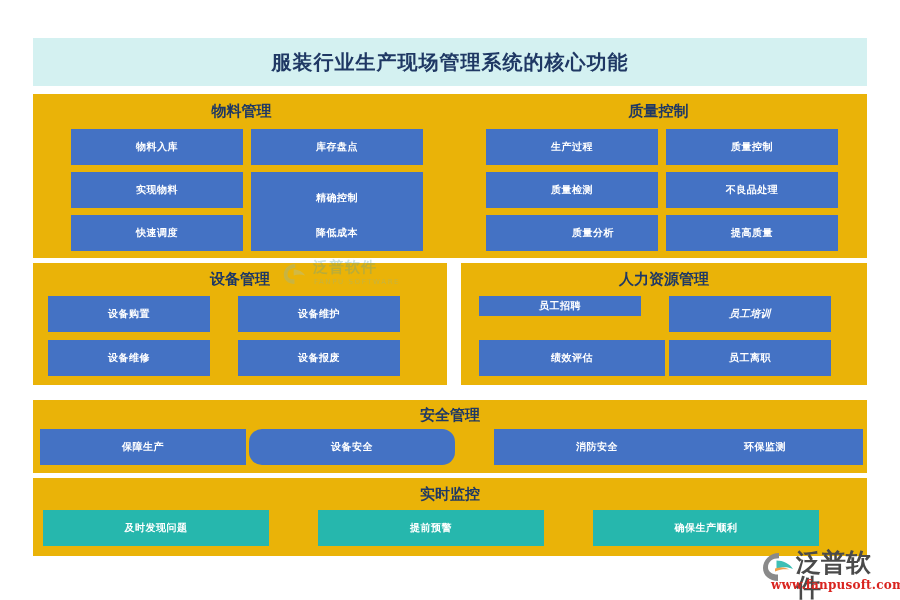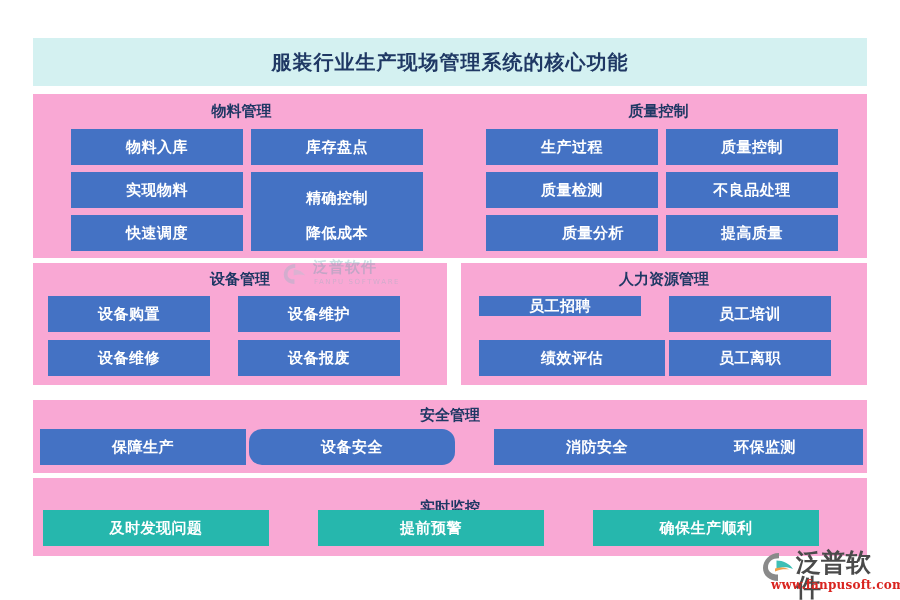--- a/index.html
+++ b/index.html
@@ -38,41 +38,41 @@
     font-size: 20px;
     font-weight: bold;
     color: #1F3864;
     letter-spacing: 1px;
     line-height: 1;
   }
 
   
   .panel {
     position: absolute;
-    background: #f9a8d4;
+    background: #eab308;
   }
   .section-head {
     position: absolute;
     width: 100%;
     text-align: center;
     font-size: 15px;
     font-weight: bold;
     color: #1F3864;
     line-height: 1;
   }
 
   
   .btn {
     position: absolute;
     display: flex;
     align-items: center;
     justify-content: center;
     color: #ffffff;
     font-weight: bold;
-    font-size: 15px;
+    font-size: 10px;
     letter-spacing: 0.5px;
     line-height: 1;
     box-sizing: border-box;
   }
   .btn.blue { background: #4472C4; }
   .btn.teal { background: #26B7AD; }
 
   
   .watermark {
     position: absolute;
@@ -175,21 +175,21 @@
     <div class="btn blue" style="left:15px; top:33px; width:162px; height:36px;">设备购置</div>
     <div class="btn blue" style="left:205px; top:33px; width:162px; height:36px;">设备维护</div>
     <div class="btn blue" style="left:15px; top:77px; width:162px; height:36px;">设备维修</div>
     <div class="btn blue" style="left:205px; top:77px; width:162px; height:36px;">设备报废</div>
   </div>
 
   <div class="panel" style="left:461px; top:263px; width:406px; height:122px;">
     <div class="section-head" style="left:0; top:9px; width:406px;">人力资源管理</div>
 
     <div class="btn blue" style="left:18px; top:33px; width:162px; height:20px;">员工招聘</div>
-    <div class="btn blue" style="left:208px; top:33px; width:162px; height:36px;">员工培训</div>
+    <div class="btn blue" style="left:208px; top:33px; width:162px; height:36px;font-style:italic;">员工培训</div>
     <div class="btn blue" style="left:18px; top:77px; width:186px; height:36px;">绩效评估</div>
     <div class="btn blue" style="left:208px; top:77px; width:162px; height:36px;">员工离职</div>
   </div>
 
   <div class="watermark">
     <svg class="wm-mark" viewBox="0 0 34 30" xmlns="http://www.w3.org/2000/svg">
       <path d="M16 2 C7 2 1 9 1 16 C1 23 7 28 15 28 L15 22 C9 22 6 20 6 15.5 C6 10 10 7 16 7 Z" fill="#7FB9C2"></path>
       <path d="M14 9 C20 9 26 12 29 17 C24 15 19 15 14 17 Z" fill="#9CC9CF"></path>
     </svg>
     <div class="wm-cn">泛普软件</div>
@@ -199,21 +199,21 @@
   <div class="panel" style="left:33px; top:400px; width:834px; height:73px;">
     <div class="section-head" style="left:0; top:8px; width:834px;">安全管理</div>
 
     <div class="btn blue" style="left:7px; top:29px; width:206px; height:36px;">保障生产</div>
     <div class="btn blue" style="left:216px; top:29px; width:206px; height:36px;border-radius:13px;">设备安全</div>
     <div class="btn blue" style="left:425px; top:29px; width:206px; height:36px;margin-left:36px;">消防安全</div>
     <div class="btn blue" style="left:634px; top:29px; width:196px; height:36px;">环保监测</div>
   </div>
 
   <div class="panel" style="left:33px; top:478px; width:834px; height:78px;">
-    <div class="section-head" style="left:0; top:22px; width:834px;">实时监控</div>
+    <div class="section-head" style="left:0; top:9px; width:834px;">实时监控</div>
 
     <div class="btn teal" style="left:10px; top:32px; width:226px; height:36px;">及时发现问题</div>
     <div class="btn teal" style="left:285px; top:32px; width:226px; height:36px;">提前预警</div>
     <div class="btn teal" style="left:560px; top:32px; width:226px; height:36px;">确保生产顺利</div>
   </div>
 
   <div class="logo">
     <svg class="logo-mark" viewBox="0 0 34 30" xmlns="http://www.w3.org/2000/svg">
       <path d="M17 1 C7.5 1 1 8.5 1 16 C1 23.5 7.5 29 16 29 L16 22.5 C10 22.5 6 19.8 6 15.2 C6 9.5 10.5 6.2 17 6.2 Z" fill="#8A8A8A"></path>
       <path d="M14.5 8.5 C21 8.5 27.5 11.5 31 17 C25.5 14.6 20 14.6 14.5 17.2 Z" fill="#3FBFB5"></path>

